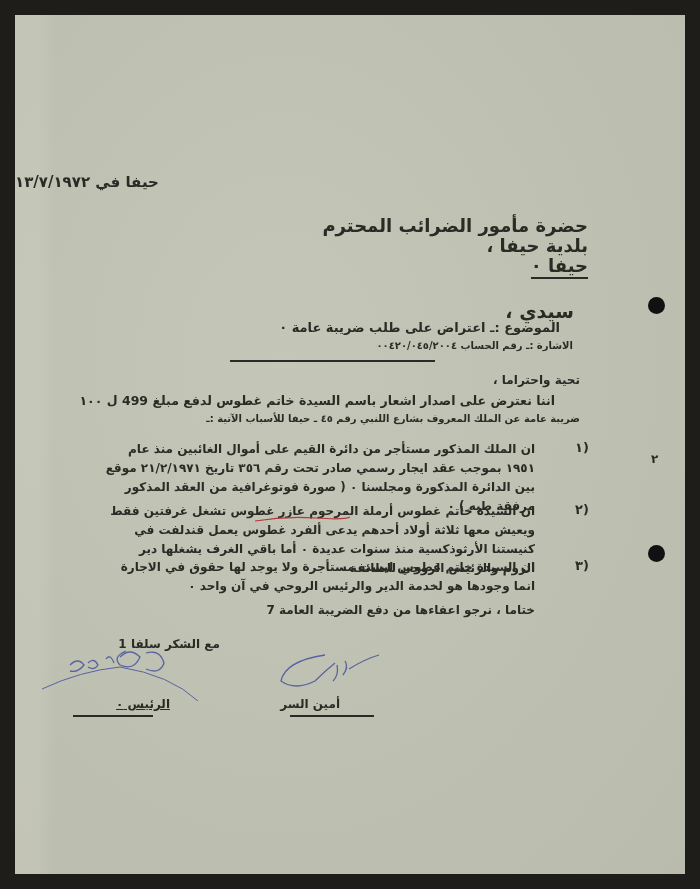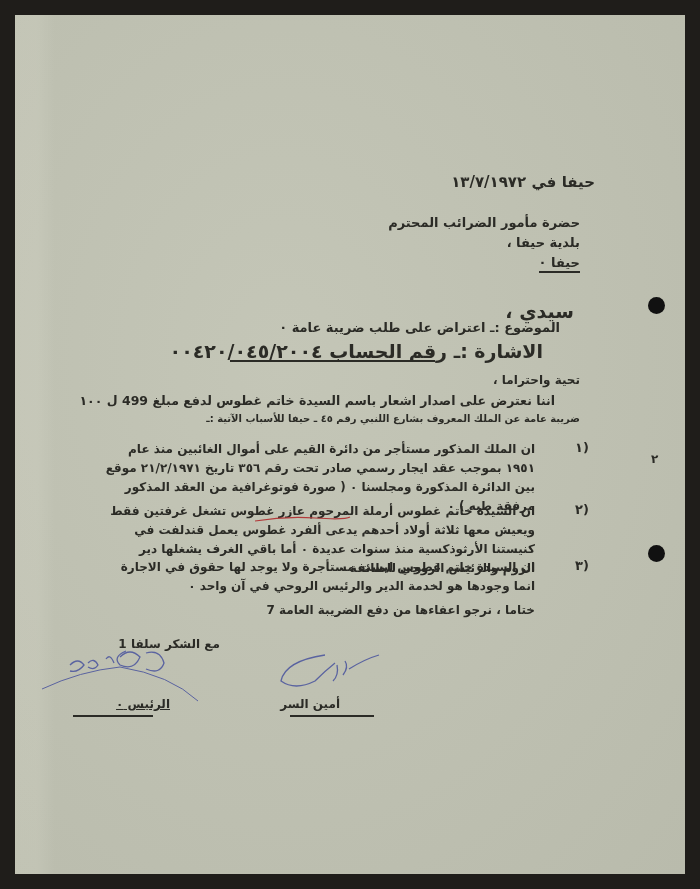--- a/index.html
+++ b/index.html
@@ -8,28 +8,28 @@
     font-family: "DejaVu Sans", sans-serif;
   }
   .paper {
     position:absolute; left:15px; top:15px; width:670px; height:859px;
     background:#bfc1b2;
     background-image:
       linear-gradient(90deg, rgba(255,255,240,0.10) 0px, rgba(255,255,240,0.10) 22px, rgba(0,0,0,0) 40px),
       radial-gradient(ellipse at 40% 40%, #c4c6b7 0%, #b9bbac 100%);
   }
   .rtl { direction: rtl; unicode-bidi: embed; color:#2b2b26; font-weight:bold; position:absolute; white-space:nowrap; }
-  .date { left:0; right:0; top:158px; text-align:right; font-size:15px; padding-right:90px; }
-  .addr { right:105px; text-align:right; font-size:13px; }
+  .date { left:0; right:0; top:158px; text-align:left; font-size:15px; padding-right:90px; }
+  .addr { right:97px; text-align:right; font-size:18px; }
   .addr1 { top:200px; }
   .addr2 { top:220px; }
   .addr3 { top:240px; border-bottom:2px solid #2b2b26; padding-bottom:1px; }
   .salut { right:111px; top:285px; font-size:19px;margin-left:20px; }
   .subject { right:125px; top:305px; font-size:13px; }
-  .ref { right:142px; top:325px; font-size:19px; }
+  .ref { right:112px; top:325px; font-size:10px; }
   .ref-line { position:absolute; left:215px; width:205px; top:345px; height:2px; background:#2b2b26; }
   .greet { right:105px; top:358px; font-size:12px; }
   .intro1 { right:130px; top:378px; font-size:12.5px; }
   .intro2 { right:105px; top:398px; font-size:10px; }
   .num { position:absolute; font-size:13px; color:#2b2b26; font-weight:bold; }
   .para { right:150px; font-size:12px; line-height:19px; text-align:right; white-space:normal; width:430px; }
   .p1 { top:425px; }
   .p2 { top:487px; }
   .p3 { top:543px; }
   .closing { right:150px; top:588px; font-size:12px; }

